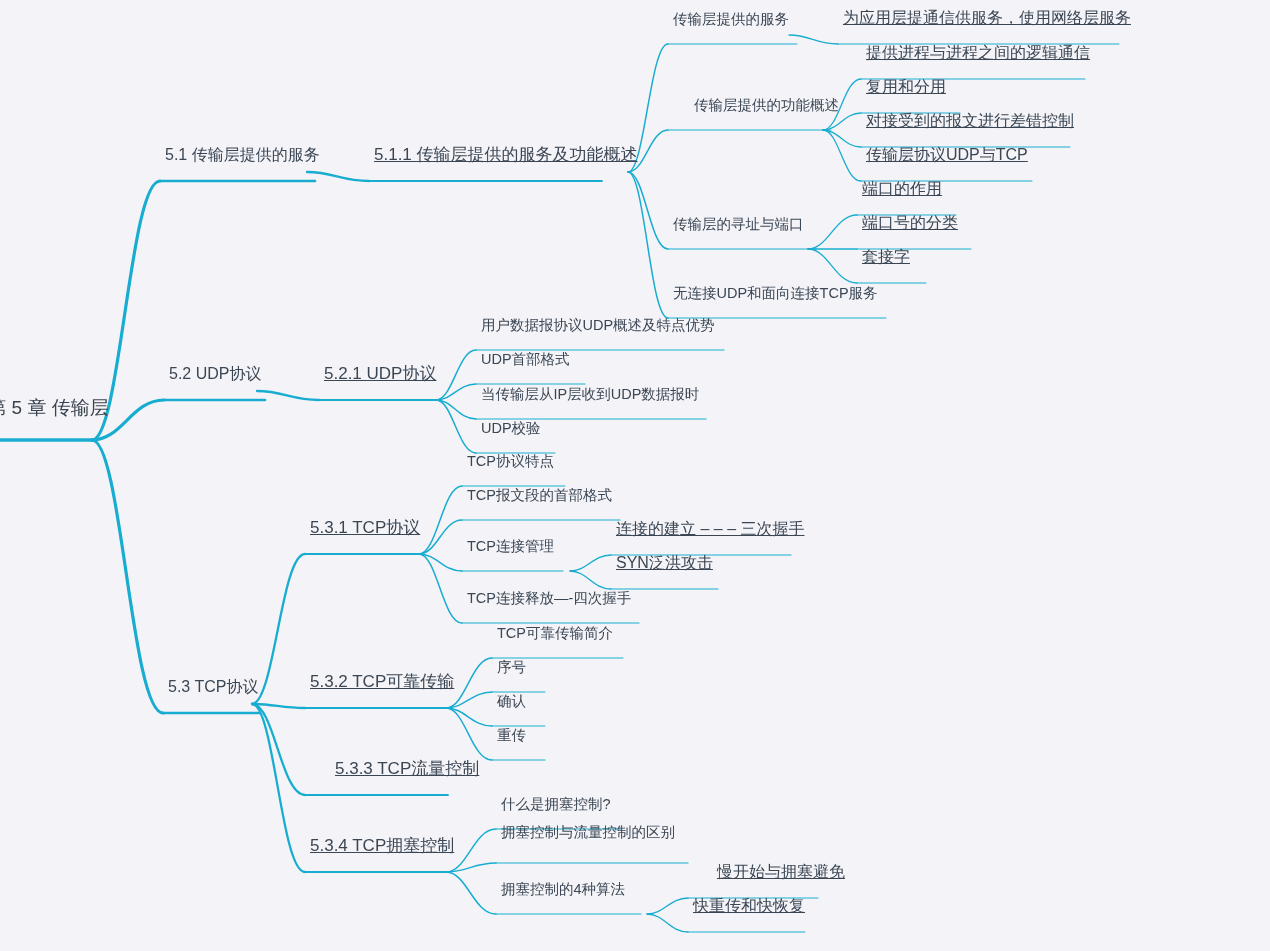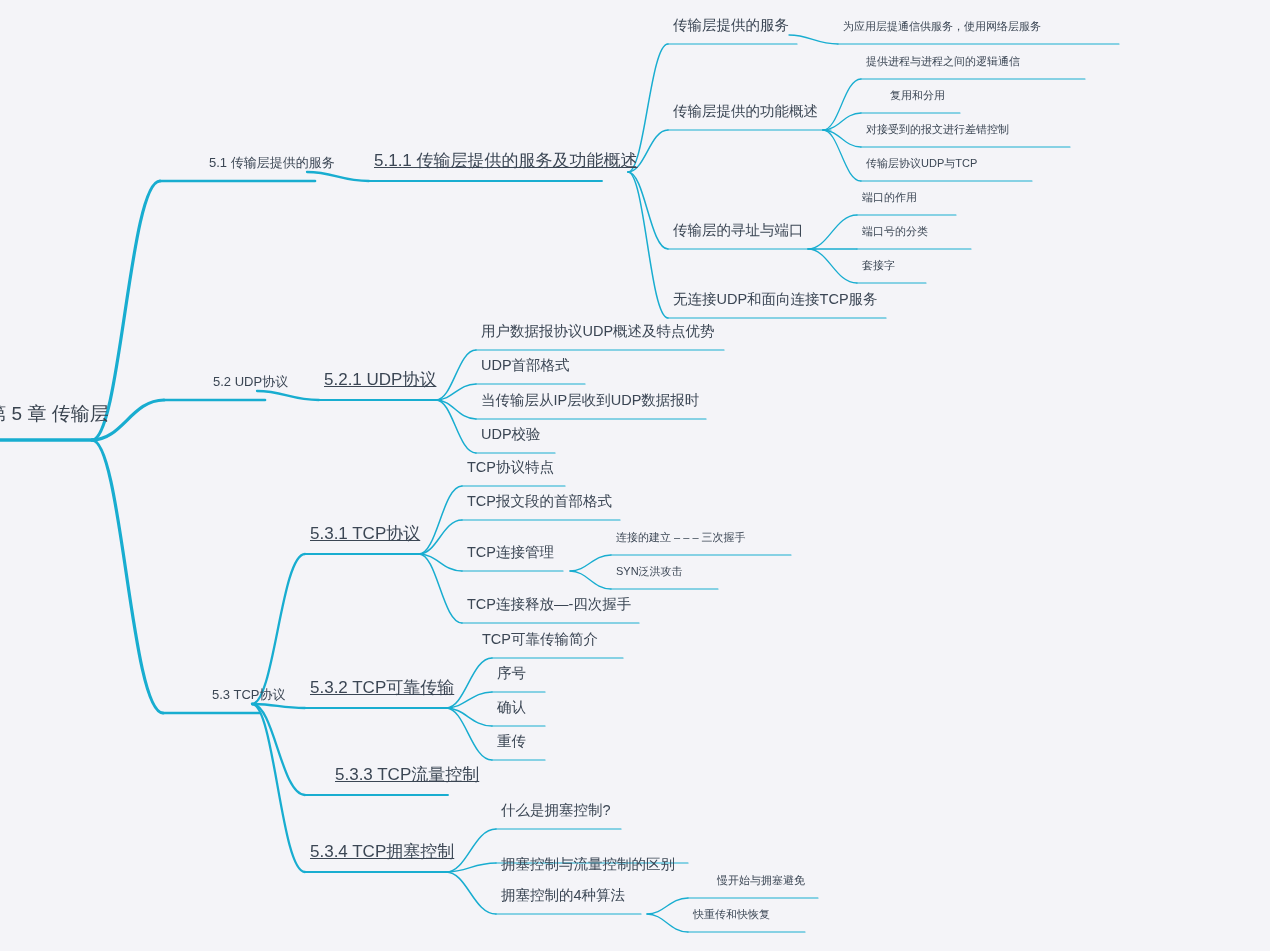--- a/index.html
+++ b/index.html
@@ -22,27 +22,27 @@
     width: 1270px;
     height: 951px;
     pointer-events: none;
   }
   .node {
     position: absolute;
     white-space: nowrap;
     color: #3b4654;
     line-height: 1;
     transform: translateY(-100%);
-    padding-bottom: 12px;
+    padding-bottom: 18px;
   }
   .node.root   { font-size: 19px; color: #39434f; }
-  .node.lvl1   { font-size: 13px; margin-left: 44px; }
+  .node.lvl1   { font-size: 16px; }
   .node.lvl2   { font-size: 17px; text-decoration: underline; }
   .node.lvl3   { font-size: 14.5px; }
-  .node.lvl4   { font-size: 11px; }
+  .node.lvl4   { font-size: 16px; text-decoration: underline; }
 </style>
 </head>
 <body>
 
 <div id="canvas">
 
   <svg id="edges" viewBox="0 0 1270 951" xmlns="http://www.w3.org/2000/svg">
       <path d="M -10 440 L 92 440" fill="none" stroke="#18ADD0" stroke-width="3.4" stroke-linecap="round" stroke-opacity="1"></path>
       <path d="M 92 440 C 120.56 440, 129.4 181, 160 181" fill="none" stroke="#18ADD0" stroke-width="3.2" stroke-linecap="round" stroke-opacity="1"></path>
       <path d="M 160 181 L 315 181" fill="none" stroke="#18ADD0" stroke-width="2.624" stroke-linecap="round" stroke-opacity="1"></path>
@@ -124,23 +124,23 @@
       <path d="M 688 898 L 818 898" fill="none" stroke="#18ADD0" stroke-width="1.066" stroke-linecap="round" stroke-opacity="1"></path>
       <path d="M 647 914 C 664.22 914, 669.55 932, 688 932" fill="none" stroke="#18ADD0" stroke-width="1.3" stroke-linecap="round" stroke-opacity="1"></path>
       <path d="M 688 932 L 805 932" fill="none" stroke="#18ADD0" stroke-width="1.066" stroke-linecap="round" stroke-opacity="1"></path>
     </svg>
 
   <div id="nodes">
       <div class="node lvl1" style="left: 165px; top: 181px;">5.1 传输层提供的服务</div>
       <div class="node lvl2" style="left: 374px; top: 181px;">5.1.1  传输层提供的服务及功能概述</div>
       <div class="node lvl3" style="left: 673px; top: 44px;">传输层提供的服务</div>
       <div class="node lvl4" style="left: 843px; top: 44px;">为应用层提通信供服务，使用网络层服务</div>
-      <div class="node lvl3" style="left: 673px; top: 130px;">传输层提供的功能概述</div>
+      <div class="node lvl3" style="left: 694px; top: 130px;">传输层提供的功能概述</div>
       <div class="node lvl4" style="left: 866px; top: 79px;">提供进程与进程之间的逻辑通信</div>
-      <div class="node lvl4" style="left: 866px; top: 113px; margin-left: 24px;">复用和分用</div>
+      <div class="node lvl4" style="left: 866px; top: 113px;">复用和分用</div>
       <div class="node lvl4" style="left: 866px; top: 147px;">对接受到的报文进行差错控制</div>
       <div class="node lvl4" style="left: 866px; top: 181px;">传输层协议UDP与TCP</div>
       <div class="node lvl3" style="left: 673px; top: 249px;">传输层的寻址与端口</div>
       <div class="node lvl4" style="left: 862px; top: 215px;">端口的作用</div>
       <div class="node lvl4" style="left: 862px; top: 249px;">端口号的分类</div>
       <div class="node lvl4" style="left: 862px; top: 283px;">套接字</div>
       <div class="node lvl3" style="left: 673px; top: 318px;">无连接UDP和面向连接TCP服务</div>
       <div class="node lvl1" style="left: 169px; top: 400px;">5.2 UDP协议</div>
       <div class="node lvl2" style="left: 324px; top: 400px;">5.2.1 UDP协议</div>
       <div class="node lvl3" style="left: 481px; top: 350px;">用户数据报协议UDP概述及特点优势</div>
@@ -149,27 +149,27 @@
       <div class="node lvl3" style="left: 481px; top: 453px;">UDP校验</div>
       <div class="node lvl1" style="left: 168px; top: 713px;">5.3 TCP协议</div>
       <div class="node lvl2" style="left: 310px; top: 554px;">5.3.1 TCP协议</div>
       <div class="node lvl3" style="left: 467px; top: 486px;">TCP协议特点</div>
       <div class="node lvl3" style="left: 467px; top: 520px; text-align: center;">TCP报文段的首部格式</div>
       <div class="node lvl3" style="left: 467px; top: 571px;">TCP连接管理</div>
       <div class="node lvl4" style="left: 616px; top: 555px;">连接的建立 – – – 三次握手</div>
       <div class="node lvl4" style="left: 616px; top: 589px;">SYN泛洪攻击</div>
       <div class="node lvl3" style="left: 467px; top: 623px;">TCP连接释放—-四次握手</div>
       <div class="node lvl2" style="left: 310px; top: 708px;">5.3.2 TCP可靠传输</div>
-      <div class="node lvl3" style="left: 482px; top: 658px; text-align: center;">TCP可靠传输简介</div>
+      <div class="node lvl3" style="left: 497px; top: 658px; text-align: center;">TCP可靠传输简介</div>
       <div class="node lvl3" style="left: 497px; top: 692px;">序号</div>
       <div class="node lvl3" style="left: 497px; top: 726px;">确认</div>
       <div class="node lvl3" style="left: 497px; top: 760px;">重传</div>
       <div class="node lvl2" style="left: 310px; top: 795px; margin-left: 25px;">5.3.3 TCP流量控制</div>
       <div class="node lvl2" style="left: 310px; top: 872px;">5.3.4 TCP拥塞控制</div>
       <div class="node lvl3" style="left: 501px; top: 829px;">什么是拥塞控制?</div>
-      <div class="node lvl3" style="left: 501px; top: 883px;">拥塞控制与流量控制的区别</div>
+      <div class="node lvl3" style="left: 501px; top: 857px;">拥塞控制与流量控制的区别</div>
       <div class="node lvl3" style="left: 501px; top: 914px;">拥塞控制的4种算法</div>
       <div class="node lvl4" style="left: 693px; top: 898px; margin-left: 24px;">慢开始与拥塞避免</div>
       <div class="node lvl4" style="left: 693px; top: 932px;">快重传和快恢复</div>
       <div class="node root" style="left: 48px; top: 435px; transform: translate(-50%, -100%);">第 5 章 传输层</div>
     </div>
 
 </div>
 
 </body></html>

